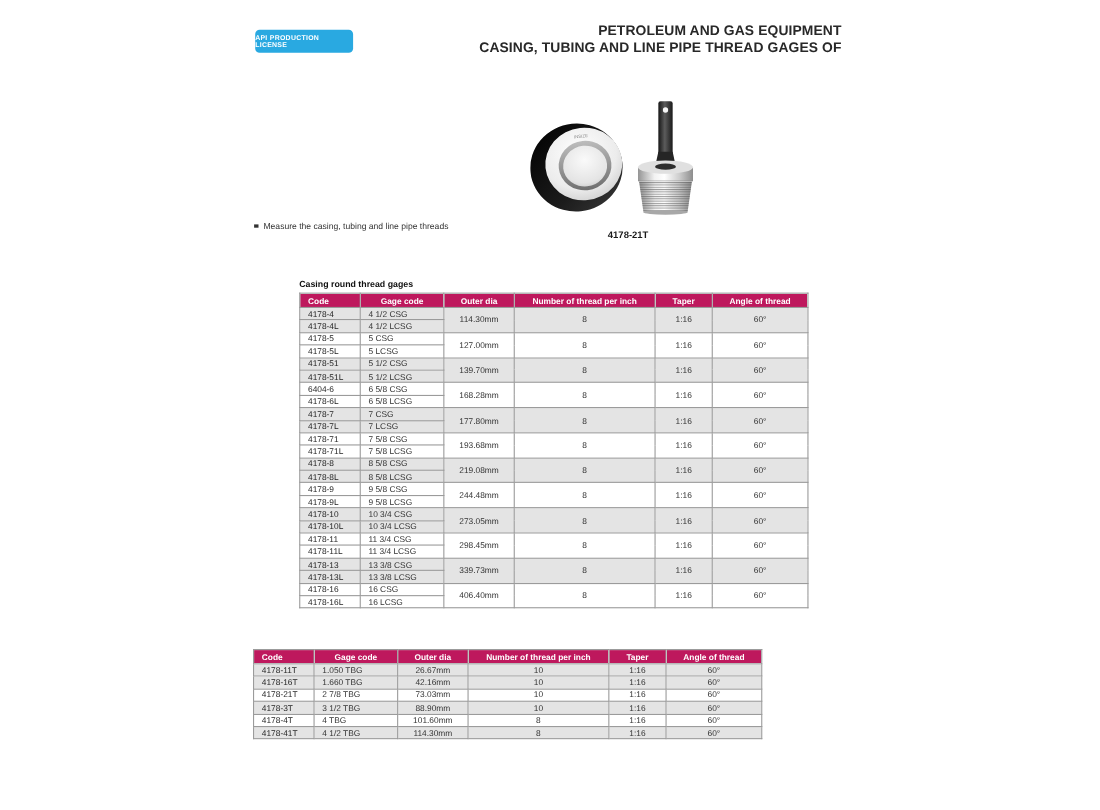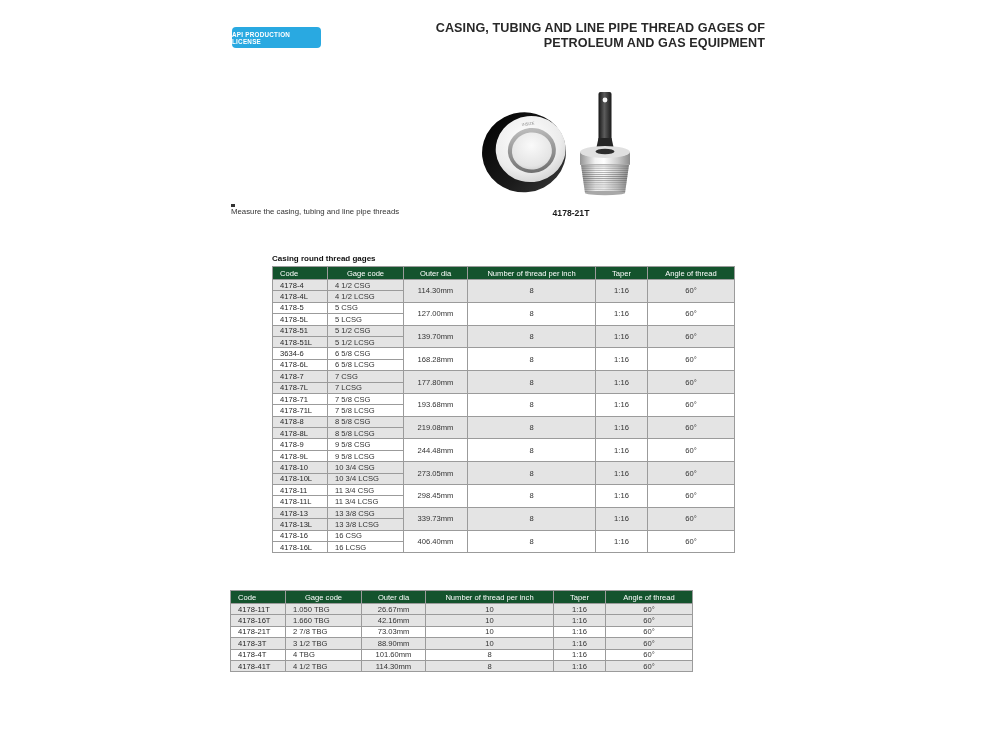--- a/index.html
+++ b/index.html
@@ -17,50 +17,50 @@
     font-weight:bold; font-size:12.6px; line-height:14.6px; color:#282828; letter-spacing:.1px; }
 
   
   .ring-svg { position:absolute; left:482px; top:110px; }
   .plug-svg { position:absolute; left:578px; top:90px; }
   .product-label { position:absolute; left:538px; top:208px; width:66px; text-align:center;
     font-weight:bold; font-size:8.6px; color:#1a1a1a; }
 
   
   .feature { position:absolute; left:231px; top:201px; display:flex; align-items:flex-start;
-    font-size:7.8px; color:#333;flex-direction:column; }
+    font-size:7.8px; color:#333; }
   .feature .sq { width:3.5px; height:3.5px; background:#333; margin:2.5px 5px 0 0; flex:none; }
 
   
   .section { position:absolute; left:230px; width:462px; }
   .section.t1 { top:254px;padding-left:42px; }
   .section.t2 { top:590px; }
   .tbl-title { font-size:8px; font-weight:bold; color:#111; margin-bottom:3px; }
 
   table { border-collapse:collapse; table-layout:fixed; width:462px; background:#fff; }
   th, td { border:1px solid #9b9b9b; overflow:hidden; white-space:nowrap; }
-  th { background:#14532d; color:#ffffff; font-weight:normal; font-size:7.6px; height:13px; text-align:center; padding:0 3px; }
+  th { background:#be185d; color:#ffffff; font-weight:bold; font-size:7.6px; height:13px; text-align:center; padding:0 3px; }
   td { font-size:7.6px; color:#333; height:11.4px; text-align:center; padding:0 3px; }
   .l { text-align:left; padding-left:7px; }
   .b { font-weight:normal; color:#1f1f1f; }
   tr.g td { background:#e4e4e4; }
   tr.w td { background:#ffffff; }
 </style>
 </head>
 <body>
 
 <div class="page">
 
   <div class="badge">
     <span>API PRODUCTION LICENSE</span>
   </div>
 
   <div class="page-title">
+    <div>PETROLEUM AND GAS EQUIPMENT</div>
     <div>CASING, TUBING AND LINE PIPE THREAD GAGES OF</div>
-    <div>PETROLEUM AND GAS EQUIPMENT</div>
   </div>
 
   <svg class="ring-svg" width="90" height="84" viewBox="0 0 90 84">
     <defs>
       <radialGradient id="faceGrad" cx="45%" cy="35%" r="75%">
         <stop offset="0%" stop-color="#ffffff"></stop>
         <stop offset="65%" stop-color="#ececec"></stop>
         <stop offset="100%" stop-color="#c9c9c9"></stop>
       </radialGradient>
       <linearGradient id="boreGrad" x1="0" y1="0" x2="0" y2="1">
@@ -176,21 +176,21 @@
             <td rowspan="2">139.70mm</td>
             <td rowspan="2">8</td>
             <td rowspan="2">1:16</td>
             <td rowspan="2">60°</td>
           </tr>
           <tr class="g">
             <td class="l b">4178-51L</td>
             <td class="l">5 1/2 LCSG</td>
           </tr>
           <tr class="w">
-            <td class="l b">3634-6</td>
+            <td class="l b">6404-6</td>
             <td class="l">6 5/8 CSG</td>
             <td rowspan="2">168.28mm</td>
             <td rowspan="2">8</td>
             <td rowspan="2">1:16</td>
             <td rowspan="2">60°</td>
           </tr>
           <tr class="w">
             <td class="l b">4178-6L</td>
             <td class="l">6 5/8 LCSG</td>
           </tr>

